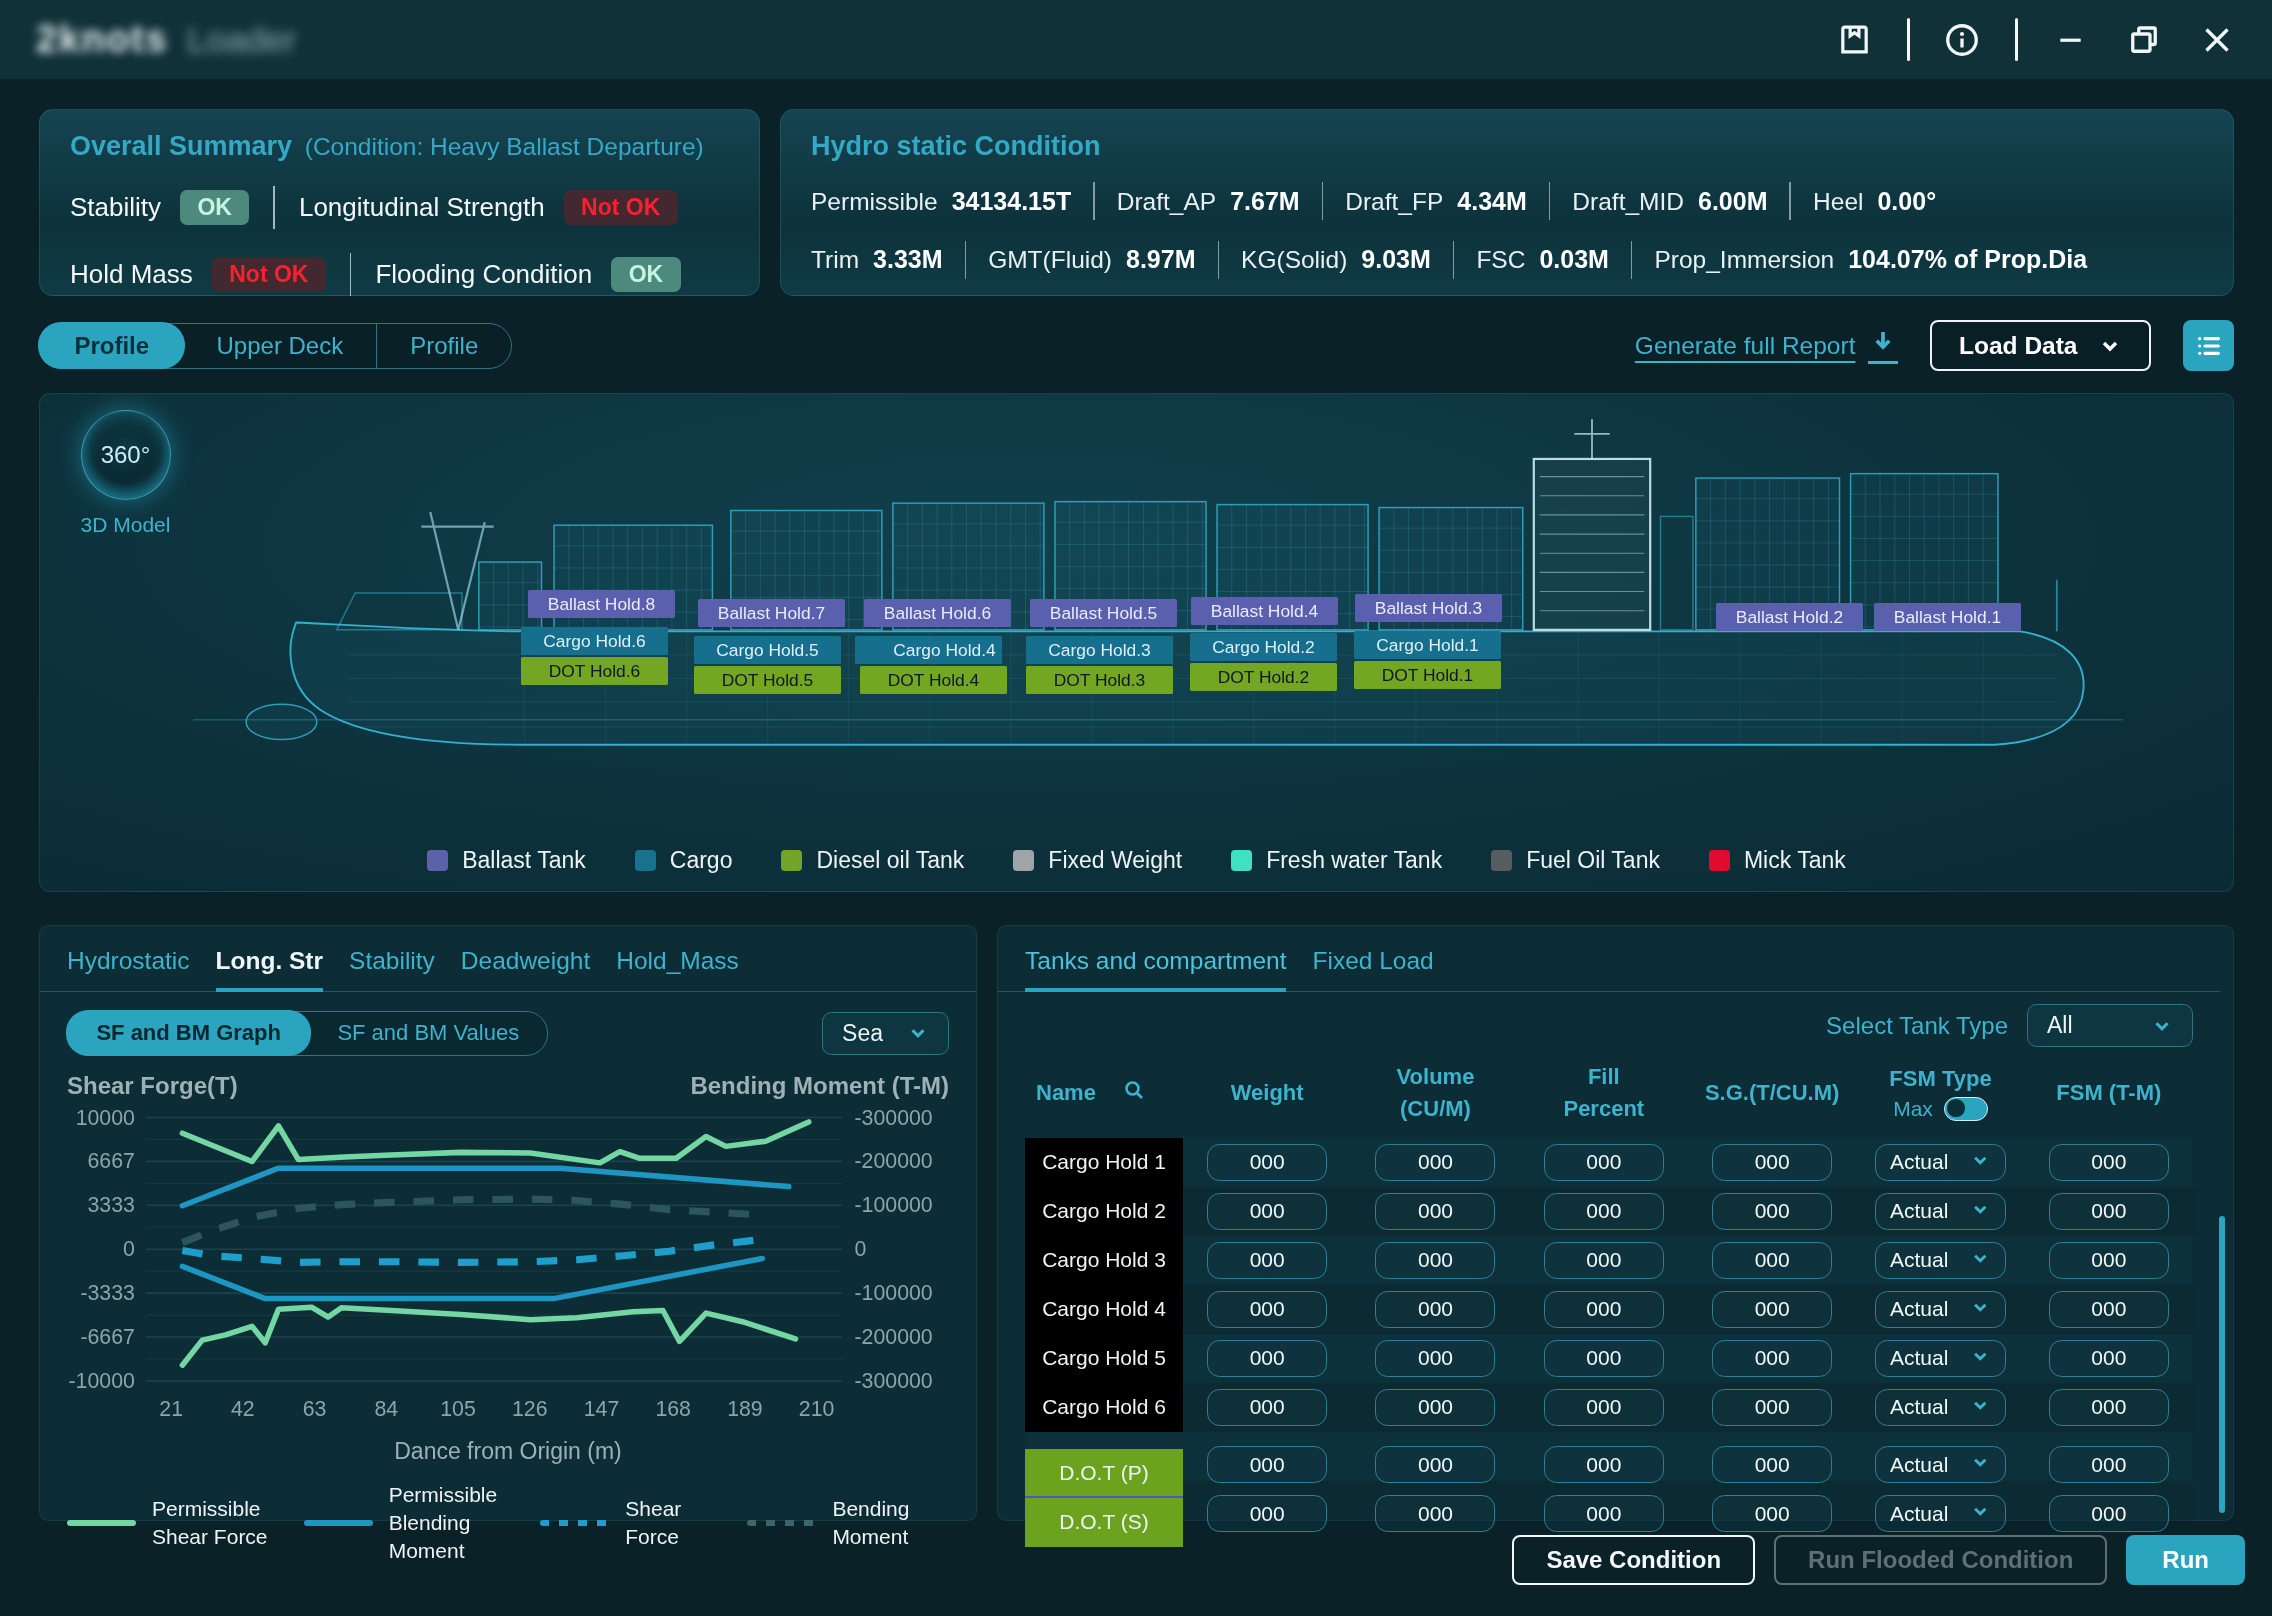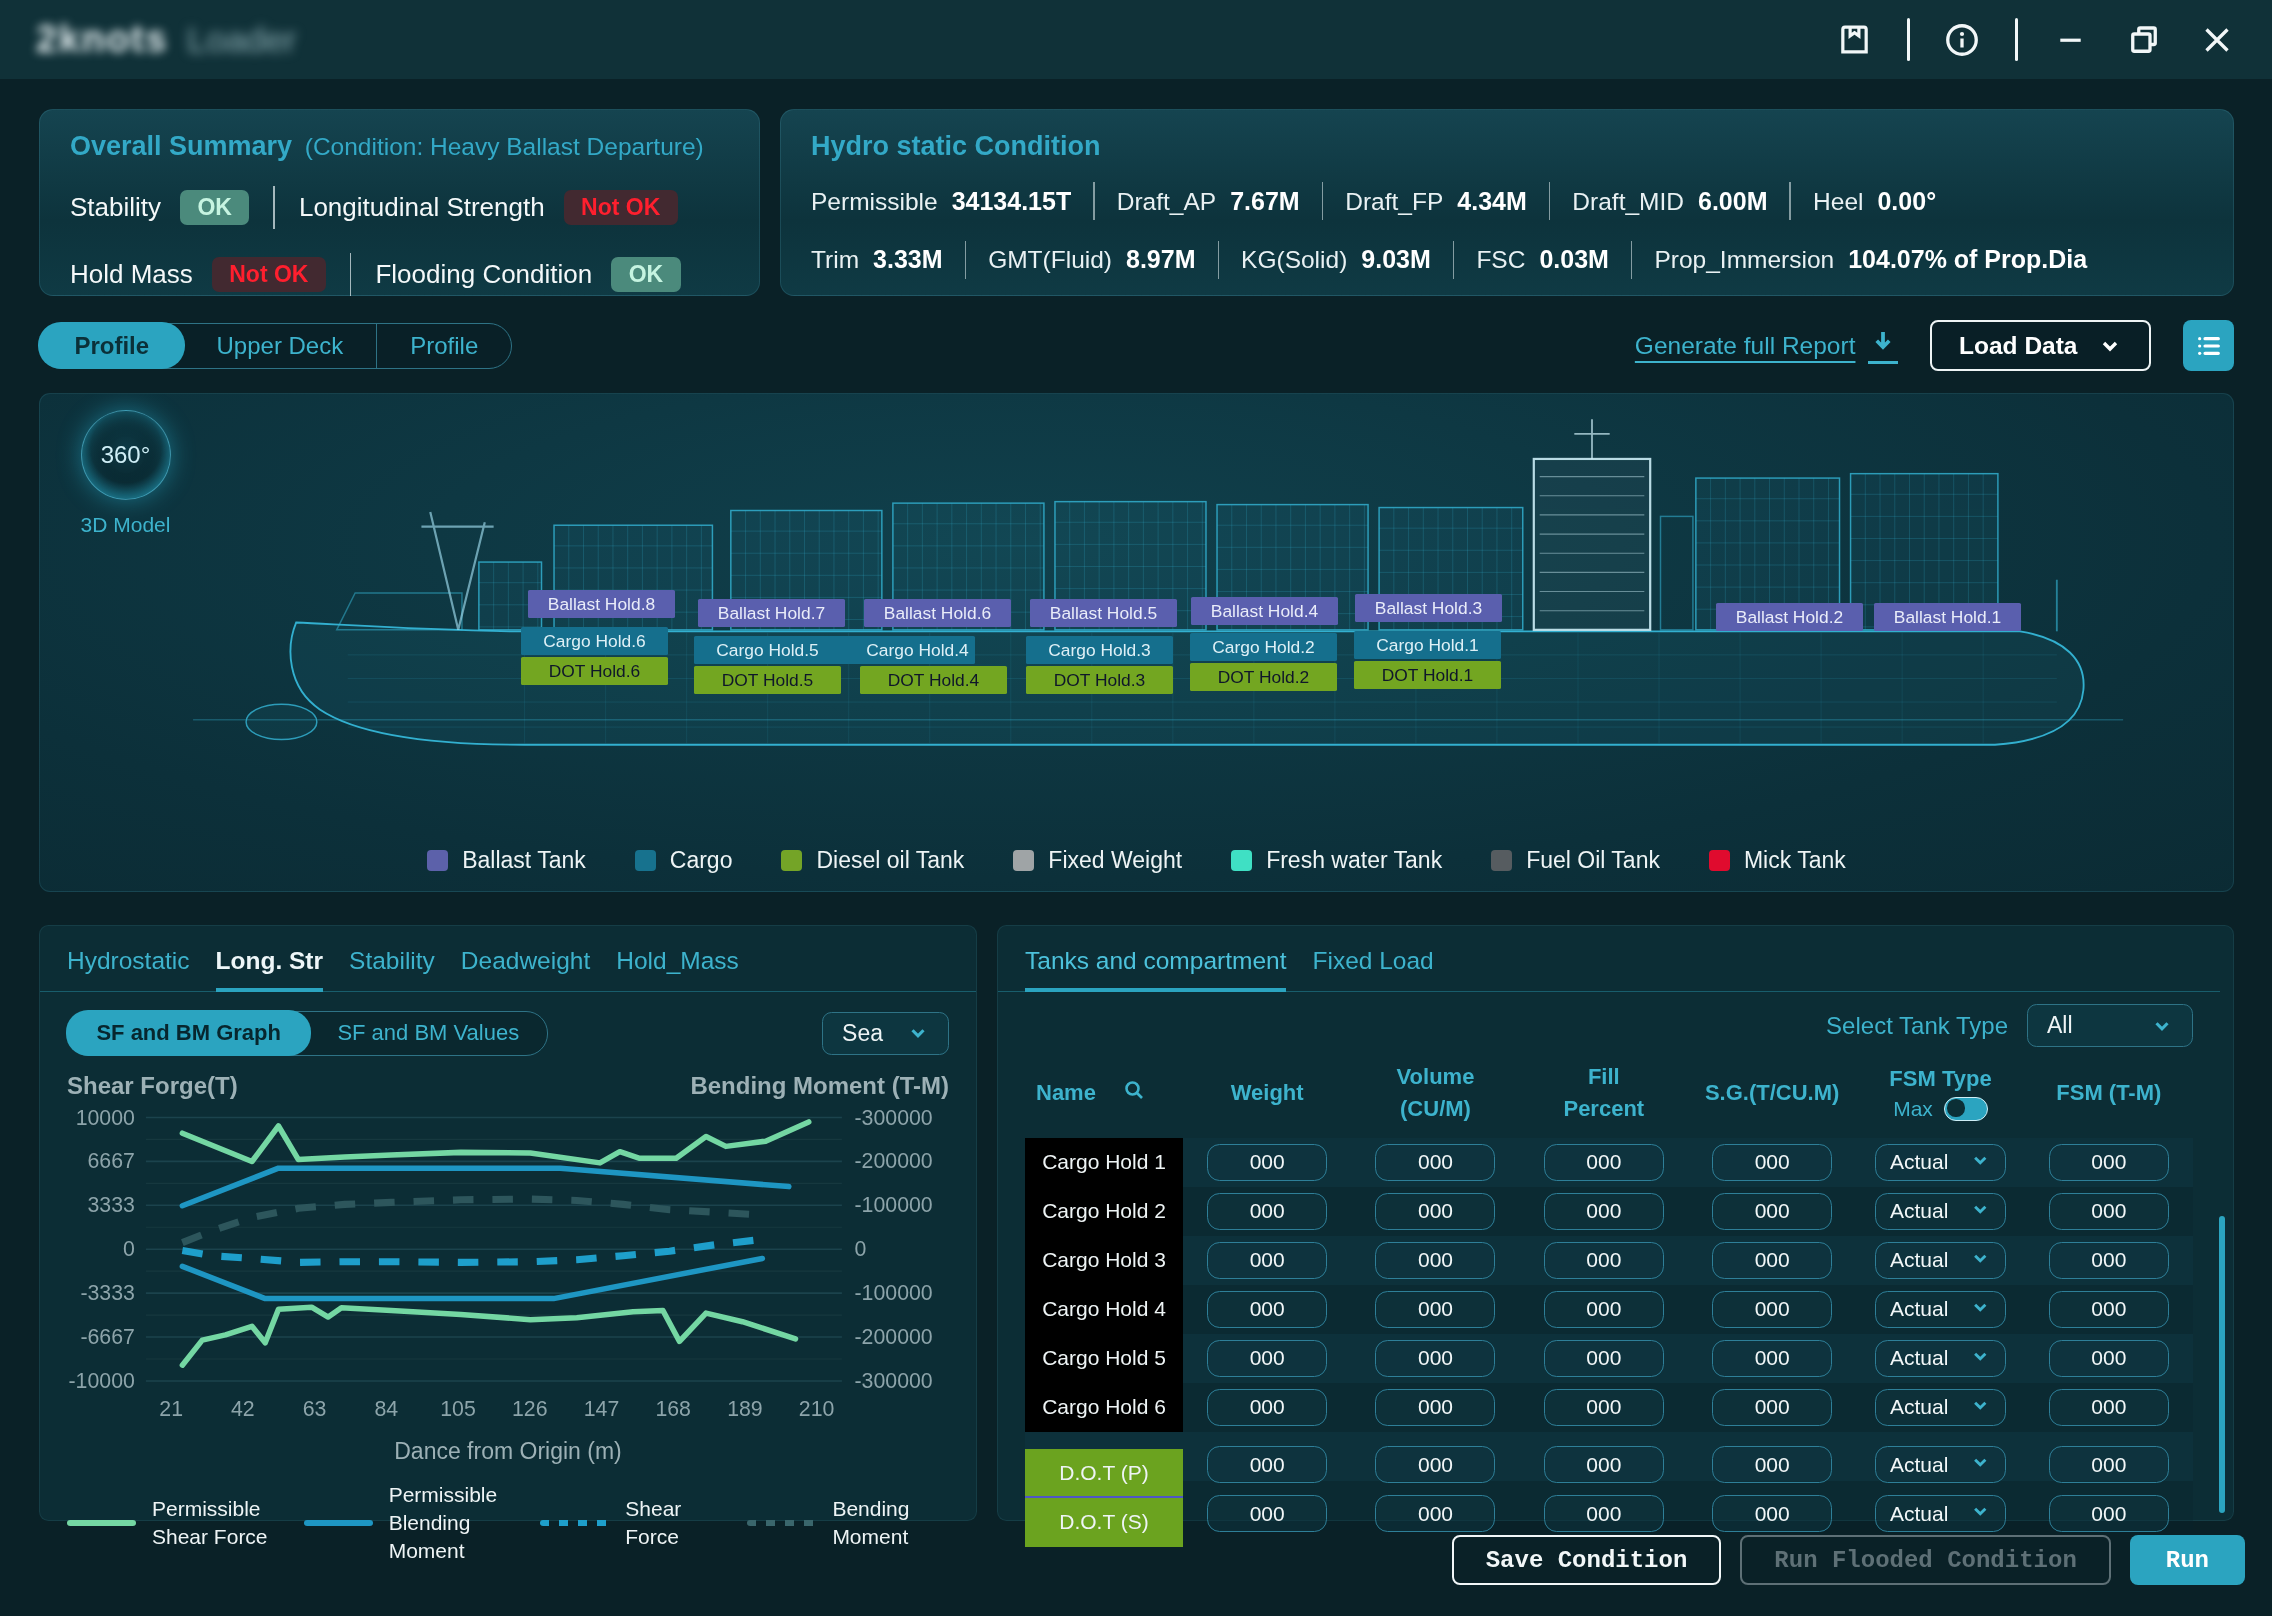--- a/index.html
+++ b/index.html
@@ -122,21 +122,21 @@
   .name-cell.dotp-divider::after { content:""; position:absolute; left:0; right:0; bottom:-0.8px; height:2.4px; background:#4f56c8; }
   .cell-input { margin:0 auto; width:120px; height:37px; border:1.6px solid #2e7f98; border-radius:12.6px;
     background:rgba(16,55,66,.45); color:#f2f7f8; font-size:21px; display:flex; align-items:center; justify-content:center; cursor:text; }
   .cell-select { margin:0 auto; width:131px; height:37px; border:1.6px solid #2e7f98; border-radius:12.6px;
     background:rgba(16,55,66,.45); color:#f2f7f8; font-size:21px; display:flex; align-items:center; justify-content:space-between;
     padding:0 14px; cursor:pointer; }
   .v-scroll { position:absolute; right:8px; top:290px; width:6.3px; height:297px; border-radius:3.2px; background:#2ba4c0; cursor:grab; }
 
   
   .footer-row { display:flex; justify-content:flex-end; gap:19px; padding:14px 28px 0; }
-  .btn { height:50px; border-radius:8px; font-size:24px; font-weight:700; display:flex; align-items:center; cursor:pointer;font-family:Liberation Mono, monospace; }
+  .btn { height:50px; border-radius:8px; font-size:24px; font-weight:700; display:flex; align-items:center; cursor:pointer; }
   .btn-save { border:2.4px solid #f2f7f8; color:#f2f7f8; padding:0 32px; background:transparent; }
   .btn-flooded { border:2.4px solid #5e7076; color:#5e7076; padding:0 32px; background:transparent; }
   .btn-run { background:#2ba4c0; color:#ffffff; padding:0 36px; }
 
   svg text { font-family:"Liberation Sans", sans-serif; }
 </style>
 </head>
 <body>
 
 <div class="titlebar">
@@ -488,21 +488,21 @@
     <div class="model-caption">3D Model</div>
   </div>
   <div id="hold-labels">
       <div class="hold-label hl-ballast" style="left: 488px; top: 196px;">Ballast Hold.8</div>
       <div class="hold-label hl-cargo" style="left: 481px; top: 233px;">Cargo Hold.6</div>
       <div class="hold-label hl-dot" style="left: 481px; top: 263px;">DOT Hold.6</div>
       <div class="hold-label hl-ballast" style="left: 658px; top: 205px;">Ballast Hold.7</div>
       <div class="hold-label hl-cargo" style="left: 654px; top: 242px;">Cargo Hold.5</div>
       <div class="hold-label hl-dot" style="left: 654px; top: 272px;">DOT Hold.5</div>
       <div class="hold-label hl-ballast" style="left: 824px; top: 205px;">Ballast Hold.6</div>
-      <div class="hold-label hl-cargo" style="left: 788px; top: 242px; padding-left: 32px;">Cargo Hold.4</div>
+      <div class="hold-label hl-cargo" style="left: 815px; top: 242px; padding-left: 32px;">Cargo Hold.4</div>
       <div class="hold-label hl-dot" style="left: 820px; top: 272px;">DOT Hold.4</div>
       <div class="hold-label hl-ballast" style="left: 990px; top: 205px;">Ballast Hold.5</div>
       <div class="hold-label hl-cargo" style="left: 986px; top: 242px;">Cargo Hold.3</div>
       <div class="hold-label hl-dot" style="left: 986px; top: 272px;">DOT Hold.3</div>
       <div class="hold-label hl-ballast" style="left: 1151px; top: 203px;">Ballast Hold.4</div>
       <div class="hold-label hl-cargo" style="left: 1150px; top: 239px;">Cargo Hold.2</div>
       <div class="hold-label hl-dot" style="left: 1150px; top: 269px;">DOT Hold.2</div>
       <div class="hold-label hl-ballast" style="left: 1315px; top: 200px;">Ballast Hold.3</div>
       <div class="hold-label hl-cargo" style="left: 1314px; top: 237px;">Cargo Hold.1</div>
       <div class="hold-label hl-dot" style="left: 1314px; top: 267px;">DOT Hold.1</div>

